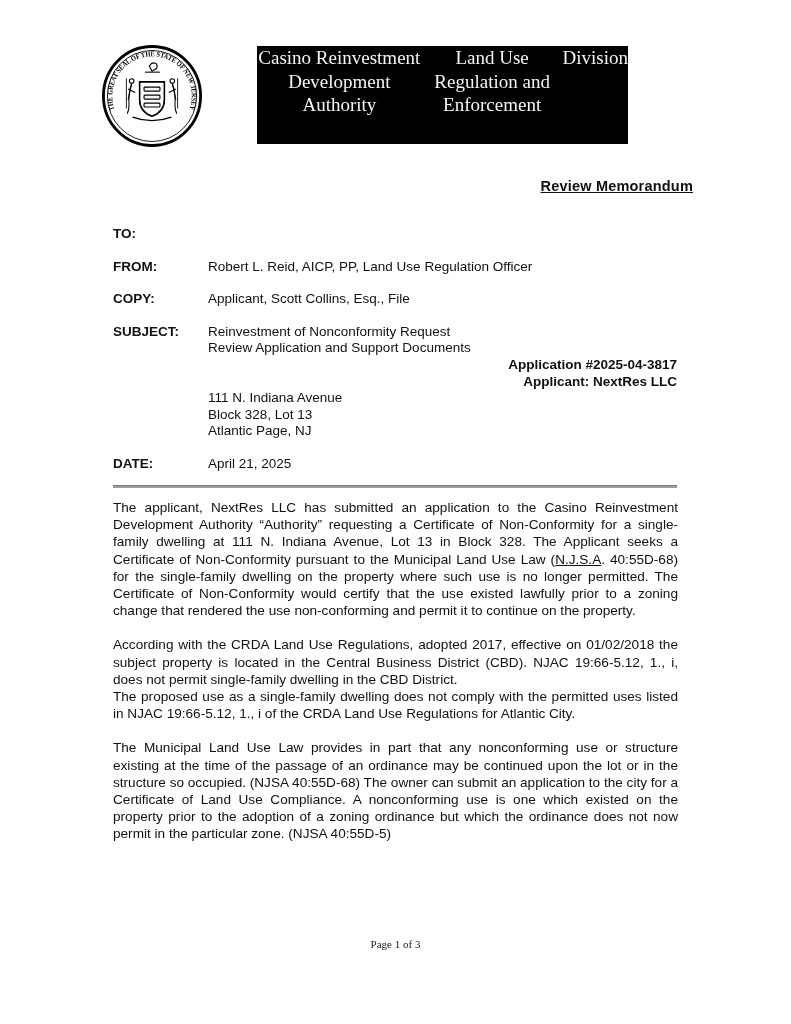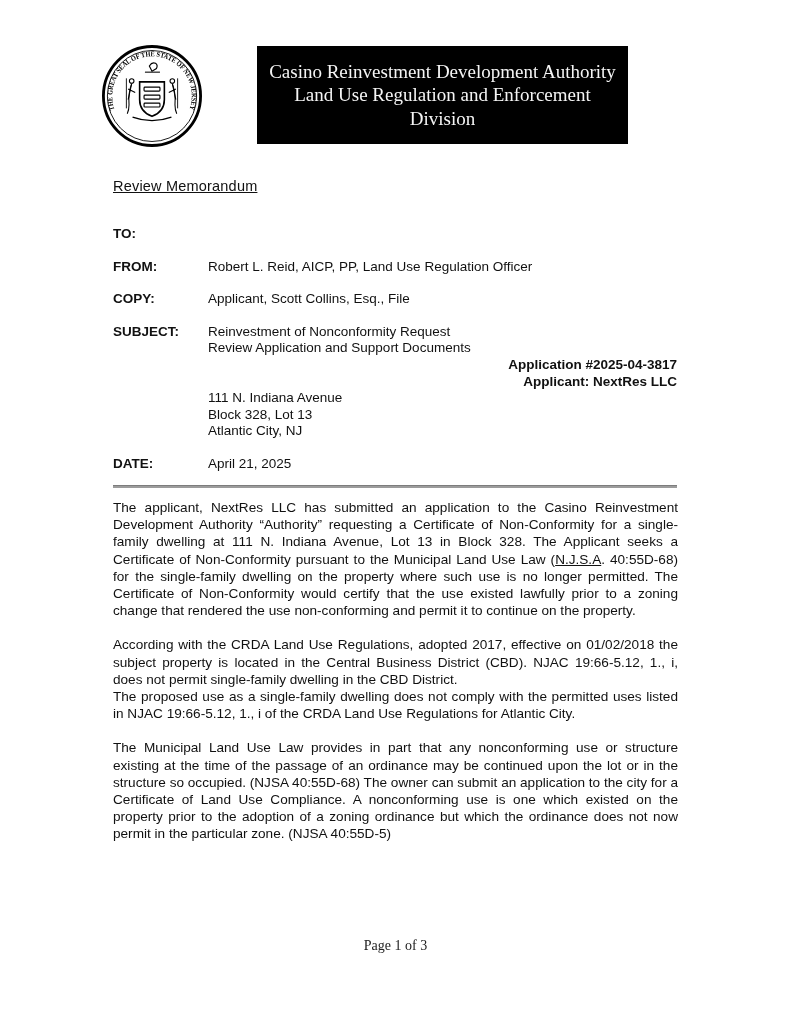--- a/index.html
+++ b/index.html
@@ -18,29 +18,29 @@
   .seal {
     position:absolute; left:99px; top:43px;
     width:106px; height:106px;
   }
   .title-box {
     position:absolute; left:257px; top:46px;
     width:371px; height:98px;
     background:#000000; color:#f5f5f5;
     font-family:"Liberation Serif", serif;
     font-size:19px; line-height:23.5px;
-    display:flex; flex-direction:column; justify-content:center;
+    display:flex; flex-direction:row; justify-content:center;
     text-align:center;
   }
 
   
   .memo-heading {
     position:absolute; left:113px; top:178px; width:580px;
-    text-align:left;
-    font-size:14.5px; font-weight:normal;
+    text-align:right;
+    font-size:14.5px; font-weight:bold;
     text-decoration:underline;
     letter-spacing:0.2px;
   }
 
   
   .fields {
     position:absolute; left:113px; top:226px; width:564px;
     font-size:13.5px;
   }
   .field-row { display:flex; margin-bottom:16px; }
@@ -64,21 +64,21 @@
     text-align:justify;
   }
   .body-text p { margin-bottom:17px; }
   .body-text .u { text-decoration:underline; }
 
   
   .page-footer {
     position:absolute; left:0; top:938px; width:791px;
     text-align:center;
     font-family:"Liberation Serif", serif;
-    font-size:14px; color:#222222;
+    font-size:11px; color:#222222;
   }
 </style>
 </head>
 <body>
 
 <div class="page">
 
   <svg class="seal" viewBox="0 0 120 120" xmlns="http://www.w3.org/2000/svg">
     <defs>
       <path id="sealArc" d="M 17.7 75.4 A 45 45 0 1 1 102.3 75.4" fill="none"></path>
@@ -142,21 +142,21 @@
       </div>
       <div class="field-row">
         <div class="field-label">SUBJECT:</div>
         <div class="field-value">
           <div class="line">Reinvestment of Nonconformity Request</div>
           <div class="line">Review Application and Support Documents</div>
           <div class="line b">Application #2025-04-3817</div>
           <div class="line b">Applicant: NextRes LLC</div>
           <div class="line">111 N. Indiana Avenue</div>
           <div class="line">Block 328, Lot 13</div>
-          <div class="line">Atlantic City, NJ</div>
+          <div class="line">Atlantic Page, NJ</div>
         </div>
       </div>
       <div class="field-row">
         <div class="field-label">DATE:</div>
         <div class="field-value">
           <div class="line">April 21, 2025</div>
         </div>
       </div>
     </div>
 

